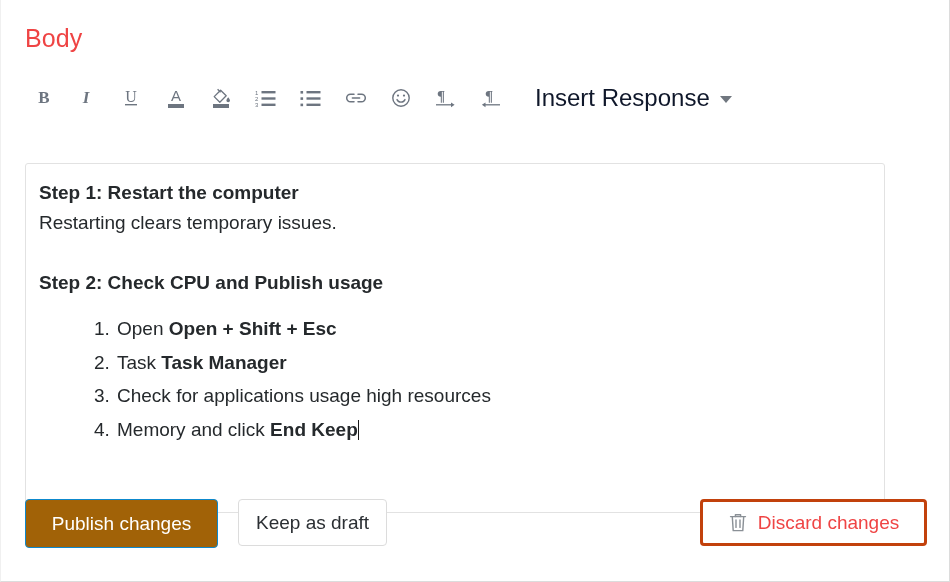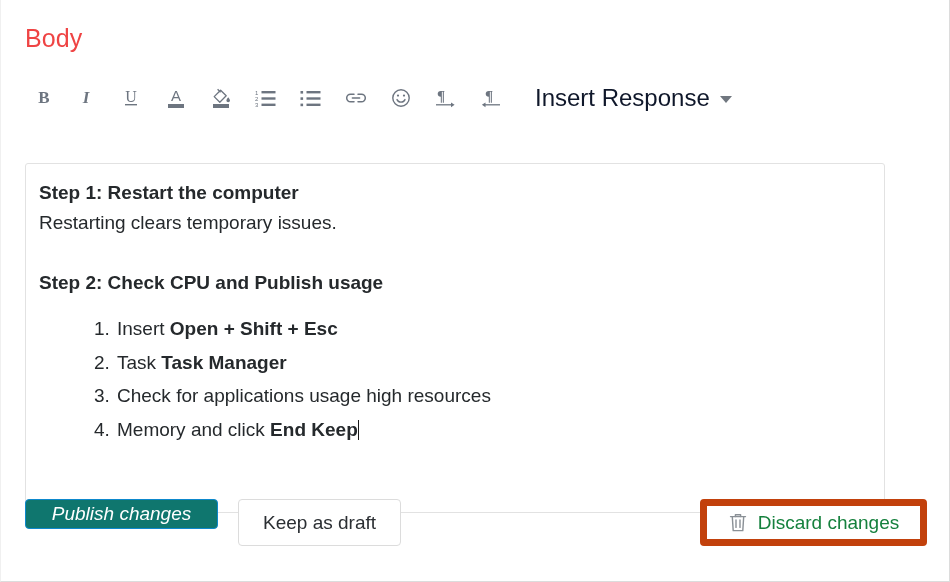--- a/index.html
+++ b/index.html
@@ -132,43 +132,42 @@
     font-size: 19px;
     border-radius: 4px;
     cursor: pointer;
     white-space: nowrap;
     font-family: "Liberation Sans", sans-serif;
   }
   .btn-primary {
     left: 24px;
     top: 499px;
     width: 193px;
-    height: 30px;
-    background: #0f766e;
+    height: 49px;
+    background: #a16207;
     color: #ffffff;
     border: 1px solid #0d88cc;
-    font-style: italic;
   }
   .btn-secondary {
     left: 237px;
     top: 499px;
-    width: 163px;
+    width: 149px;
     height: 47px;
     background: #ffffff;
     color: #2b2f33;
     border: 1px solid #dcdcdc;
   }
   .btn-discard {
     left: 699px;
     top: 499px;
     width: 227px;
     height: 47px;
     background: #ffffff;
-    color: #15803d;
-    border: 7px solid #c2410c;
+    color: #ef4444;
+    border: 3px solid #c2410c;
   }
   .trash-icon { color: #8a9096; display: block; }
 </style>
 </head>
 <body>
 
 <div id="page">
 
   <div class="section-title">Body</div>
 
@@ -284,21 +283,21 @@
 
   <div class="editor-box">
     <div class="doc">
       <p class="h">Step 1: Restart the computer</p>
       <p>Restarting clears temporary issues.</p>
       <p class="spacer"></p>
       <p class="h">Step 2: Check CPU and Publish usage</p>
 
       <ol>
         <li>
-          <span>Insert </span><b>Open + Shift + Esc</b>
+          <span>Open </span><b>Open + Shift + Esc</b>
         </li>
         <li>
           <span>Task </span><b>Task Manager</b>
         </li>
         <li>
           <span>Check for applications usage high resources</span><b></b>
         </li>
         <li>
           <span>Memory and click </span><b>End Keep</b><span class="caret"></span>
         </li>

